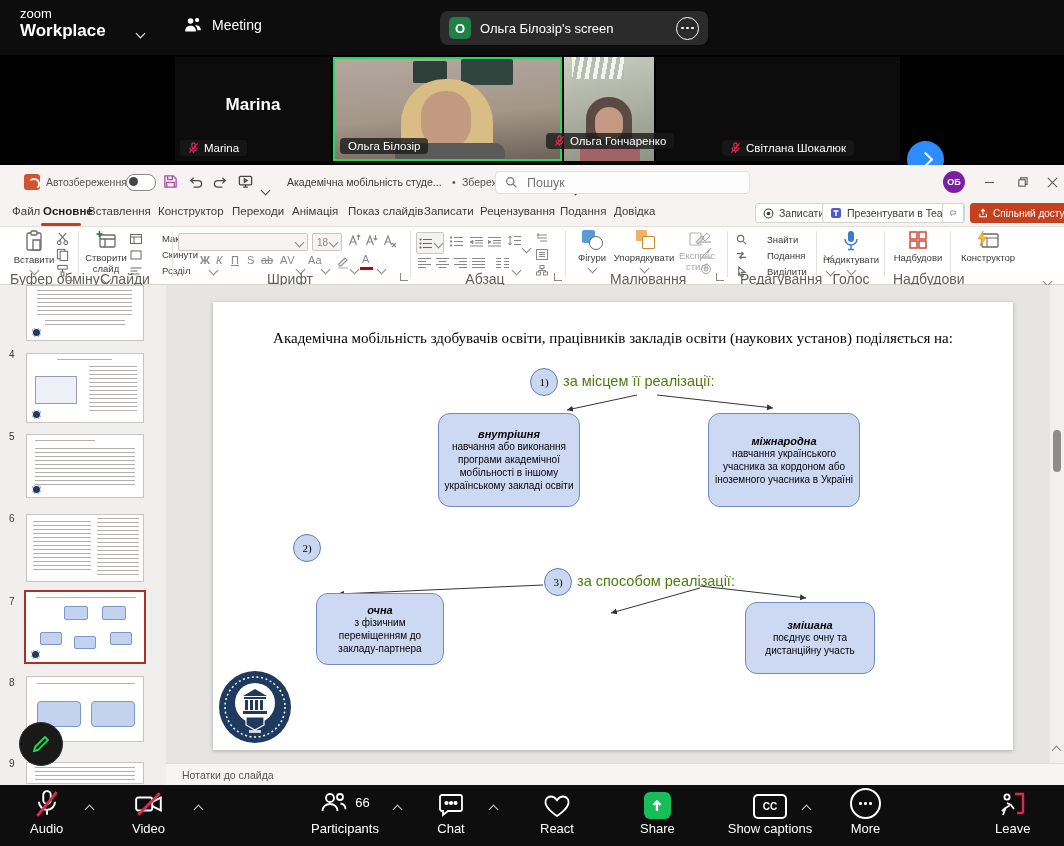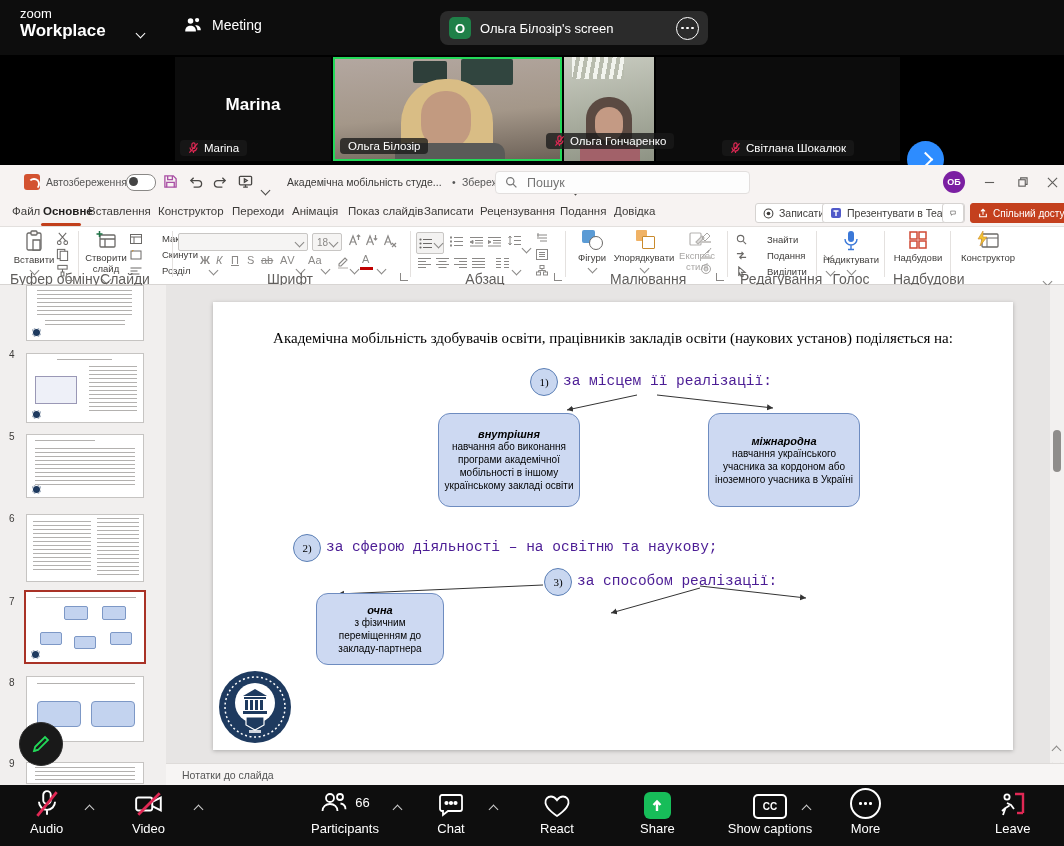--- a/index.html
+++ b/index.html
@@ -75,21 +75,21 @@
   .thumb.sel{border:2px solid #a93226;left:24px;width:122px}
   .tl{position:absolute;background:repeating-linear-gradient(#b3b1af 0 1px,transparent 1px 4px)}
   .mlogo{position:absolute;left:5px;bottom:3px;width:9px;height:9px;border-radius:50%;background:#1e3a5f;box-shadow:inset 0 0 0 1px #fff,inset 0 0 0 2px #1e3a5f}
   .mbox{position:absolute;background:#c3d3ef;border:1px solid #7d98c6;border-radius:2px}
   
   .slide{left:213px;top:137px;width:800px;height:448px;background:#fff;box-shadow:0 1px 4px rgba(0,0,0,.25)}
   .stitle{position:absolute;left:10px;right:10px;top:28px;text-align:center;font-family:"Liberation Serif","DejaVu Serif",serif;
           font-size:15px;color:#000}
   .numc{position:absolute;width:26px;height:26px;border-radius:50%;background:#c9d7f0;border:1px solid #5b7fb5;
         display:flex;align-items:center;justify-content:center;font-family:"Liberation Serif",serif;font-size:11px;color:#000}
-  .sitem{position:absolute;font-family:Liberation Mono, monospace;font-size:14.5px;color:#4c1d95;white-space:nowrap}
+  .sitem{position:absolute;font-family:Liberation Sans, sans-serif;font-size:14.5px;color:#4d7c0f;white-space:nowrap}
   .sbox{position:absolute;background:#cdd9f2;border:1px solid #6e8cc0;border-radius:12px;box-sizing:border-box;
         display:flex;flex-direction:column;align-items:center;justify-content:center;text-align:center;padding:4px 5px}
   .sbox .bt{font-size:11px;font-weight:700;font-style:italic;color:#000}
   .sbox .bb{font-size:10px;color:#000;line-height:1.3}
   
   .notes{left:166px;top:598px;width:898px;height:22px;background:#f7f5f4;border-top:1px solid #dedbd9;box-sizing:border-box;
          display:flex;align-items:center;padding-left:16px;font-size:10.5px;color:#555}
   
   .scrolltrack{left:1050px;top:120px;width:14px;height:478px;background:#f2f0ef}
   .scrollthumb{left:1053px;top:265px;width:8px;height:42px;background:#8f8d8b;border-radius:4px}
@@ -698,30 +698,33 @@
       <div class="bb">навчання українського учасника за кордоном або іноземного учасника в Україні</div>
     </div>
     <div class="sbox" style="left:225px;top:111px;width:142px;height:94px">
       <div class="bt">внутрішня</div>
       <div class="bb">навчання або виконання програми академічної мобільності в іншому українському закладі освіти</div>
     </div>
 
     <div class="numc" style="left:80px;top:232px">
         <span>2)</span>
       </div>
-    <div class="sitem" style="left:113px;top:237px">за сферою діяльності – на освітню та наукову;</div>
 
     <div class="numc" style="left:331px;top:266px">
         <span>3)</span>
       </div>
     <div class="sitem" style="left:364px;top:271px">за способом реалізації:</div>
 
     <div class="sbox" style="left:103px;top:291px;width:128px;height:72px">
       <div class="bt">очна</div>
       <div class="bb">з фізичним переміщенням до закладу-партнера</div>
+    </div>
+    <div class="sbox" style="left:532px;top:300px;width:130px;height:72px">
+      <div class="bt">змішана</div>
+      <div class="bb">поєднує очну та дистанційну участь</div>
     </div>
 
     <svg class="abs" style="left:5px;top:368px" width="74" height="74" viewBox="0 0 74 74">
       <circle cx="37" cy="37" r="36" fill="#1e3a5f"></circle>
       <circle cx="37" cy="37" r="30" fill="none" stroke="#fff" stroke-width="1.5" stroke-dasharray="2 2.6"></circle>
       <circle cx="37" cy="33" r="20" fill="#fff"></circle>
       <path d="M25 26 37 19l12 7z" fill="#1e3a5f"></path>
       <rect x="26" y="27" width="22" height="2" fill="#1e3a5f"></rect>
       <rect x="27" y="30" width="3" height="10" fill="#1e3a5f"></rect>
       <rect x="32" y="30" width="3" height="10" fill="#1e3a5f"></rect>

